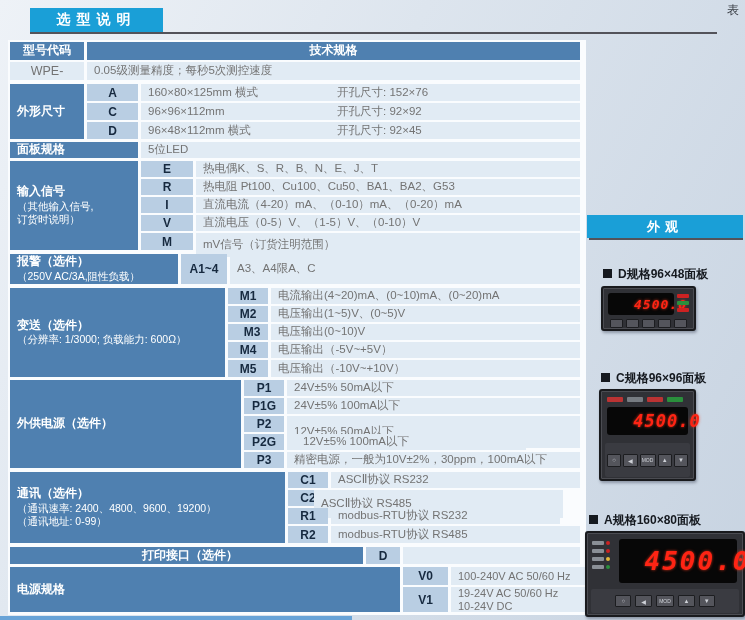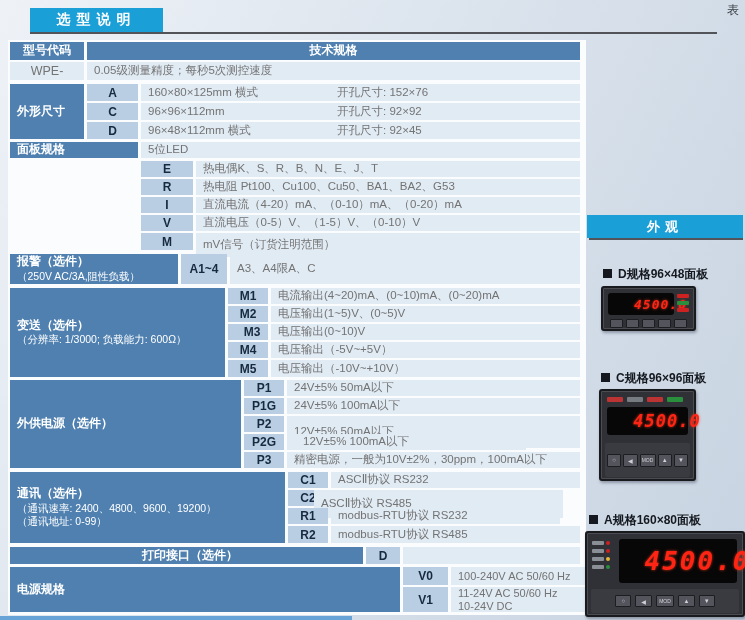--- a/index.html
+++ b/index.html
@@ -69,20 +69,25 @@
   </div>
   <div class="abs code" style="left:87px;top:122px;width:51px;height:17px;">D</div>
   <div class="abs cnt" style="left:141px;top:122px;width:439px;height:17px;">
     <span>96×48×112mm 横式</span>
     <span class="cutout">开孔尺寸:  92×45</span>
   </div>
 
   <div class="abs lbl" style="left:10px;top:142px;width:128px;height:16px;">面板规格</div>
   <div class="abs cnt" style="left:141px;top:142px;width:439px;height:16px;">5位LED</div>
 
+  <div class="abs lbl" style="left:10px;top:161px;width:128px;height:89px;">
+    <span>输入信号</span>
+    <span class="sub">（其他输入信号,</span>
+    <span class="sub">订货时说明）</span>
+  </div>
   <div class="abs code" style="left:141px;top:161px;width:52px;height:16px;">E</div>
   <div class="abs cnt" style="left:196px;top:161px;width:384px;height:16px;">热电偶K、S、R、B、N、E、J、T</div>
   <div class="abs code" style="left:141px;top:179px;width:52px;height:16px;">R</div>
   <div class="abs cnt" style="left:196px;top:179px;width:384px;height:16px;">热电阻 Pt100、Cu100、Cu50、BA1、BA2、G53</div>
   <div class="abs code" style="left:141px;top:197px;width:52px;height:16px;">I</div>
   <div class="abs cnt" style="left:196px;top:197px;width:384px;height:16px;">直流电流（4-20）mA、（0-10）mA、（0-20）mA</div>
   <div class="abs code" style="left:141px;top:215px;width:52px;height:16px;">V</div>
   <div class="abs cnt" style="left:196px;top:215px;width:384px;height:16px;">直流电压（0-5）V、（1-5）V、（0-10）V</div>
   <div class="abs code" style="left:141px;top:233px;width:52px;height:17px;">M</div>
   <div class="abs cnt" style="left:196px;top:233px;width:384px;height:24px;">mV信号（订货注明范围）</div>
@@ -137,21 +142,21 @@
 
   <div class="abs lbl" style="left:10px;top:547px;width:353px;height:17px;flex-direction:row;align-items:center;">打印接口（选件）</div>
   <div class="abs code" style="left:366px;top:547px;width:34px;height:17px;">D</div>
   <div class="abs cnt" style="left:403px;top:547px;width:177px;height:17px;"></div>
 
   <div class="abs lbl" style="left:10px;top:567px;width:390px;height:45px;">电源规格</div>
   <div class="abs code" style="left:403px;top:567px;width:45px;height:18px;">V0</div>
   <div class="abs cnt" style="left:451px;top:567px;width:134px;height:18px;font-size:11px;">100-240V AC 50/60 Hz</div>
   <div class="abs code" style="left:403px;top:587px;width:45px;height:25px;">V1</div>
   <div class="abs cnt" style="left:451px;top:587px;width:134px;height:25px;font-size:11px;flex-direction:column;align-items:flex-start;justify-content:center;">
-    <span>11-24V AC 50/60 Hz</span>
+    <span>19-24V AC 50/60 Hz</span>
     <span>10-24V DC</span>
   </div>
 
   <div class="abs blue-strip" style="left:0;top:616px;width:352px;height:4px;"></div>
 
   <div class="abs sec-title" style="left:587px;top:215px;width:156px;height:23px;">外观</div>
   <div class="abs rule" style="left:589px;top:238px;width:154px;height:2px;"></div>
 
   <div class="abs panel-label" style="left:603px;top:266px;">
     <span class="bullet"></span><span>D规格96×48面板</span>

